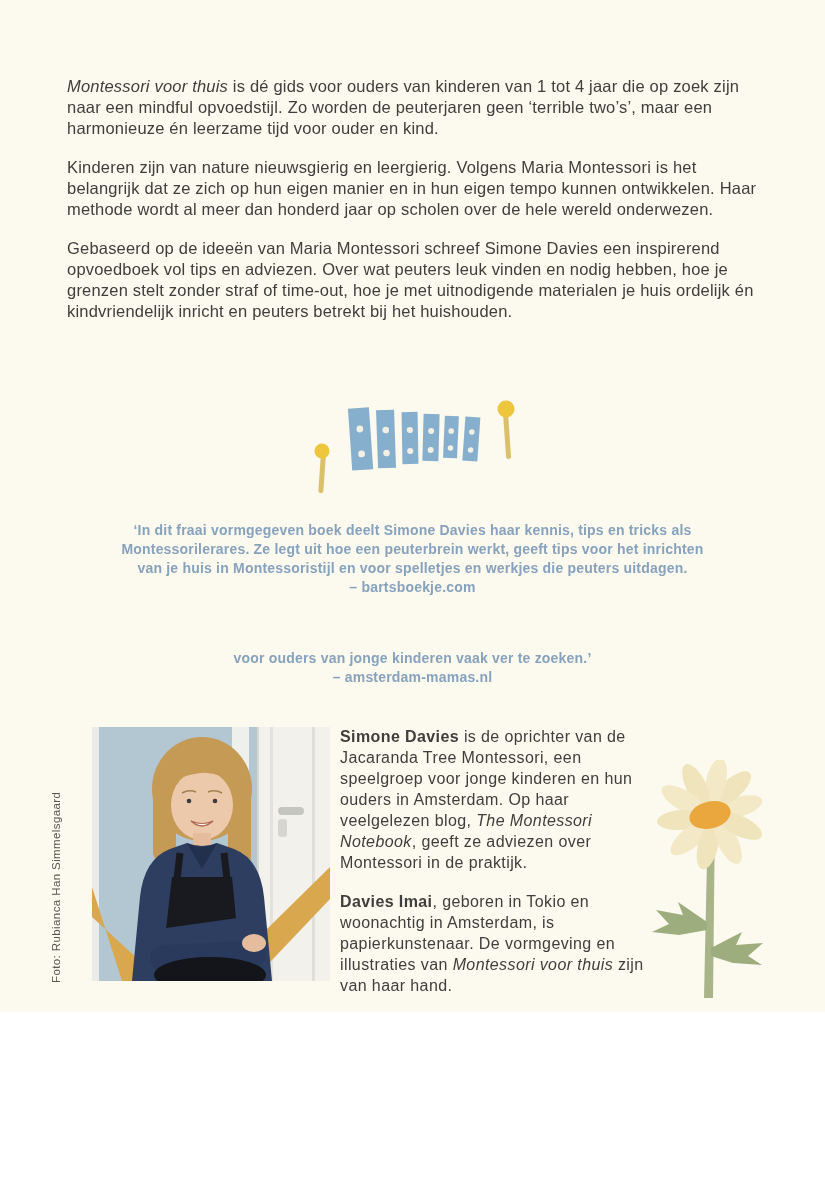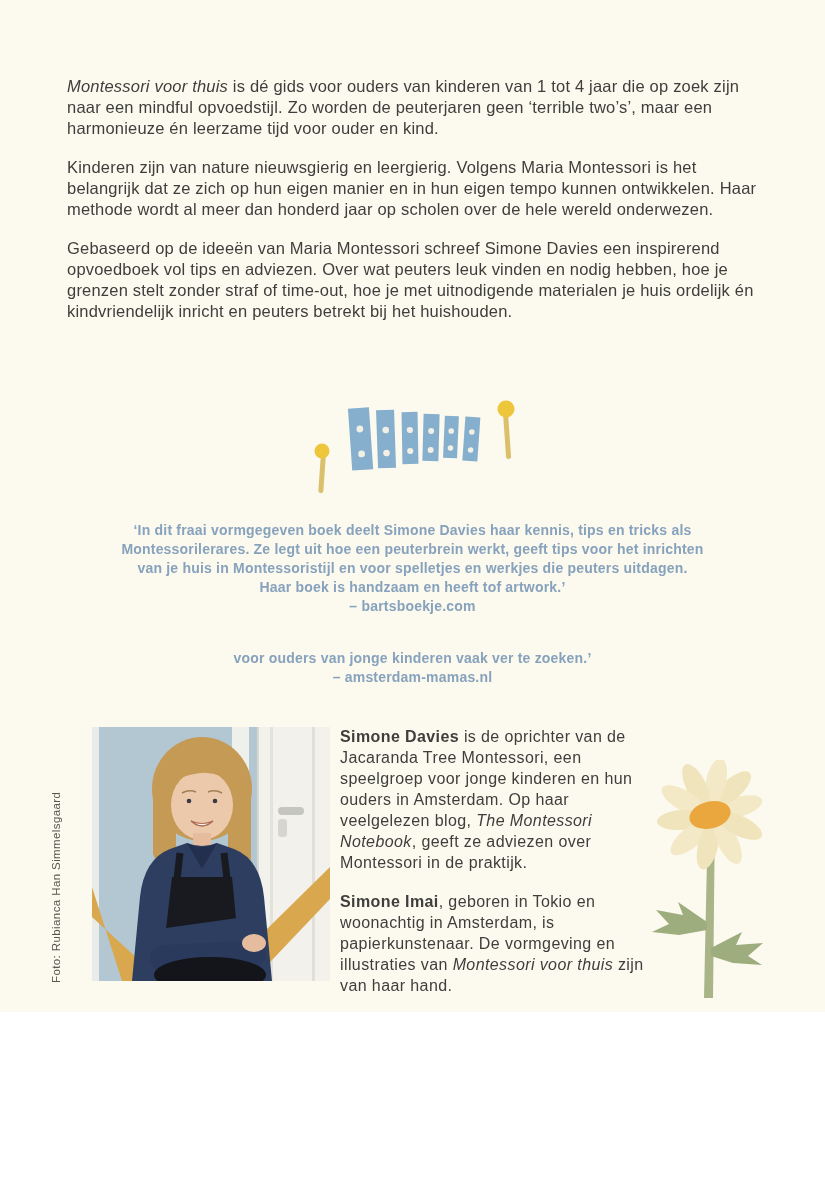--- a/index.html
+++ b/index.html
@@ -98,21 +98,20 @@
         <rect x="203" y="18" width="5" height="46" rx="2" fill="#dbc06b" transform="rotate(-4 205 18)"></rect>
         <circle cx="206" cy="14" r="8.5" fill="#eec63c"></circle>
       </g>
     </svg>
   </div>
 
   <div class="quote quote-1">
     <div class="qline">‘In dit fraai vormgegeven boek deelt Simone Davies haar kennis, tips en tricks als</div>
     <div class="qline">Montessorilerares. Ze legt uit hoe een peuterbrein werkt, geeft tips voor het inrichten</div>
     <div class="qline">van je huis in Montessoristijl en voor spelletjes en werkjes die peuters uitdagen.</div>
-    <div class="qline">Haar boek is handzaam en heeft tof artwork.’</div>
     <div class="qline">– bartsboekje.com</div>
   </div>
 
   <div class="quote quote-2">
     <div class="qline">voor ouders van jonge kinderen vaak ver te zoeken.’</div>
     <div class="qline">– amsterdam-mamas.nl</div>
   </div>
 
   <div class="photo-credit">Foto: Rubianca Han Simmelsgaard</div>
 
@@ -150,21 +149,21 @@
         <rect x="50" y="196" width="122" height="30" rx="15" fill="#2d3e61" transform="rotate(-8 111 211)"></rect>
         <rect x="58" y="216" width="116" height="26" rx="13" fill="#2a3a5c" transform="rotate(-3 116 229)"></rect>
         <ellipse cx="162" cy="216" rx="12" ry="9" fill="#e5bd9e"></ellipse>
         <ellipse cx="118" cy="248" rx="56" ry="18" fill="#14151a"></ellipse>
       </g>
     </svg>
   </div>
 
   <div class="bio-text">
     <p><b>Simone Davies</b><span> is de oprichter van de Jacaranda Tree Montessori, een speelgroep voor jonge kinderen en hun ouders in Amsterdam. Op haar veelgelezen blog, </span><i>The Montessori Notebook</i><span>, geeft ze adviezen over Montessori in de praktijk.</span></p>
-    <p><b>Simone Imai</b><span>, geboren in Tokio en woonachtig in Amsterdam, is papierkunstenaar. De vormgeving en illustraties van </span><i>Montessori voor thuis</i><span> zijn van haar hand.</span></p>
+    <p><b>Davies Imai</b><span>, geboren in Tokio en woonachtig in Amsterdam, is papierkunstenaar. De vormgeving en illustraties van </span><i>Montessori voor thuis</i><span> zijn van haar hand.</span></p>
   </div>
 
   <div class="flower">
     <svg width="128" height="238" viewBox="0 0 128 238">
       <path d="M60,52 L67,52 L65,238 L56,238 Z" fill="#a9b489"></path>
       <path d="M59,162 L30,142 L35,155 L8,150 L21,164 L4,172 L31,175 L59,170 Z" fill="#9dad7e"></path>
       <path d="M63,188 L94,172 L88,185 L115,183 L100,196 L114,205 L85,203 L63,196 Z" fill="#9dad7e"></path>
       <g>
         <ellipse cx="90" cy="47" rx="25" ry="10" fill="#f3e9c6" transform="rotate(-16 90 47)"></ellipse>
         <ellipse cx="84" cy="29" rx="24" ry="10" fill="#efe4bc" transform="rotate(-42 84 29)"></ellipse>

